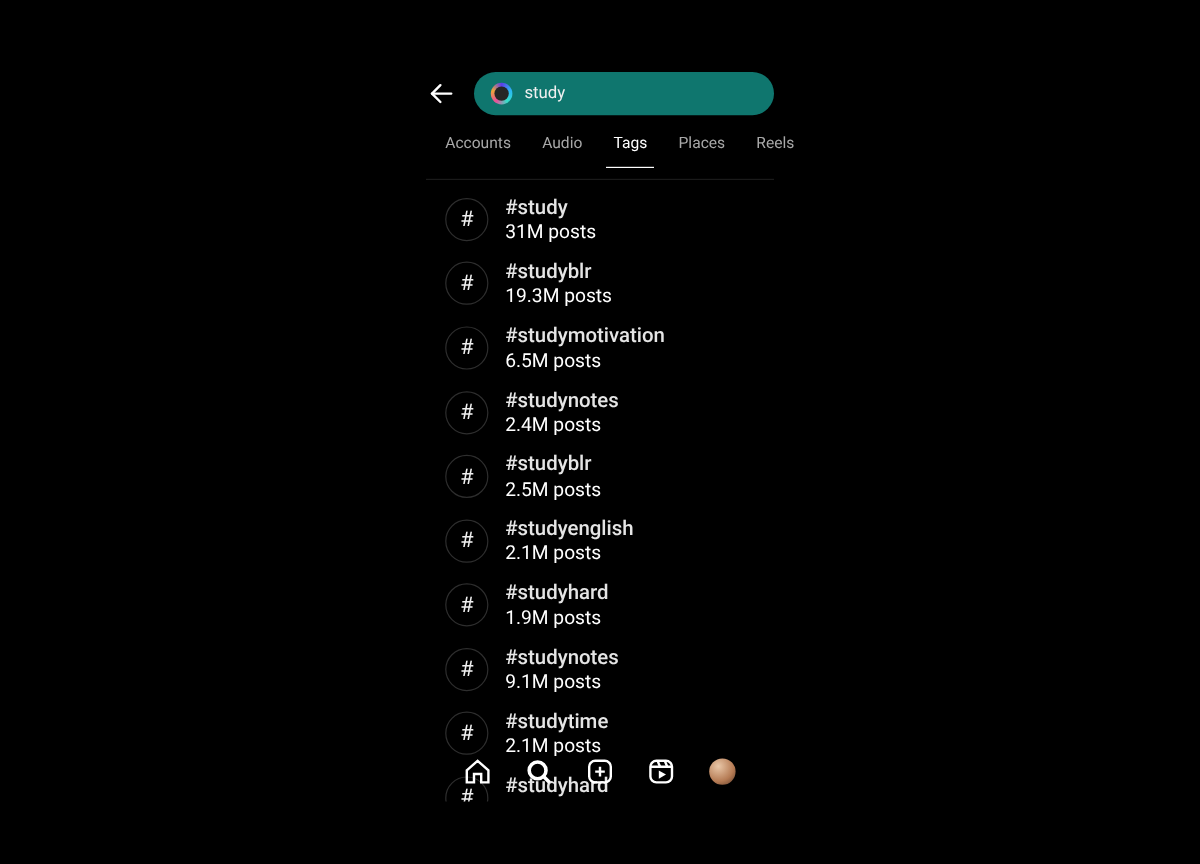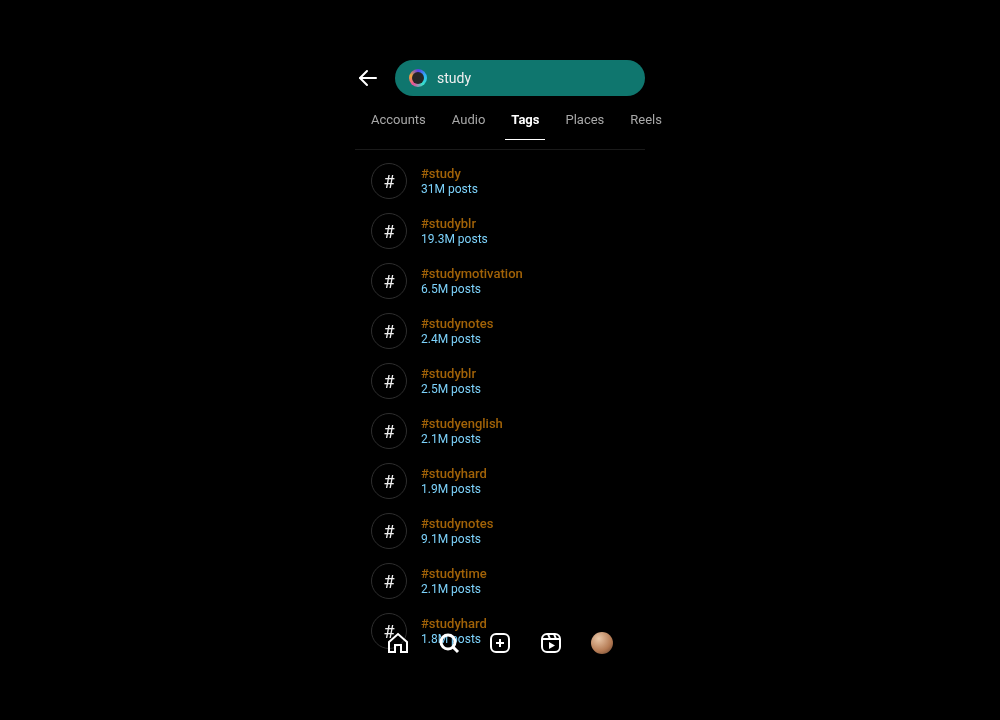--- a/index.html
+++ b/index.html
@@ -73,21 +73,21 @@
     border-bottom: 1px solid #1a1a1a;
   }
   .tab {
     font-size: 13px;
     color: #a8a8a8;
     padding-bottom: 12px;
     position: relative;
   }
   .tab.active {
     color: #fff;
-    font-weight: 700;
+    font-weight: 400;
   }
   .tab.active::after {
     content: "";
     position: absolute;
     left: -6px;
     right: -6px;
     bottom: -1px;
     height: 1px;
     background: #fff;
   }
@@ -109,28 +109,28 @@
     border-radius: 50%;
     border: 1px solid #2e2e2e;
     display: flex;
     align-items: center;
     justify-content: center;
     font-size: 18px;
     color: #efefef;
     flex: 0 0 auto;
   }
   .tag-text .primary {
-    font-size: 13px;
-    color: #a16207;
+    font-size: 17px;
+    color: #e5e5e5;
     font-weight: 500;
     line-height: 1.2;
   }
   .tag-text .secondary {
-    font-size: 12px;
-    color: #7dd3fc;
+    font-size: 16px;
+    color: #ffffff;
     line-height: 1.2;
   }
 
   .bottom-nav {
     position: absolute;
     left: 0;
     right: 0;
     bottom: 0;
     height: 50px;
     display: flex;

